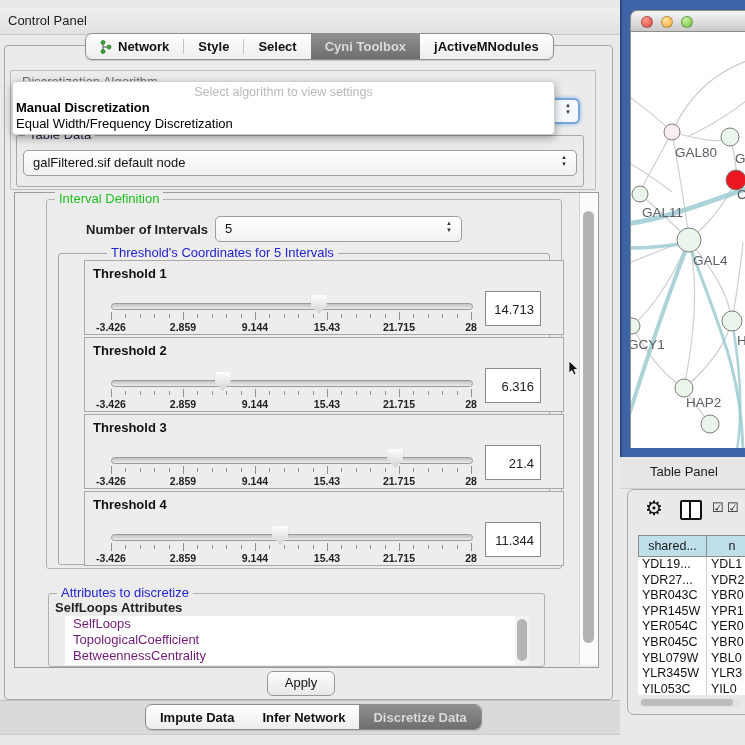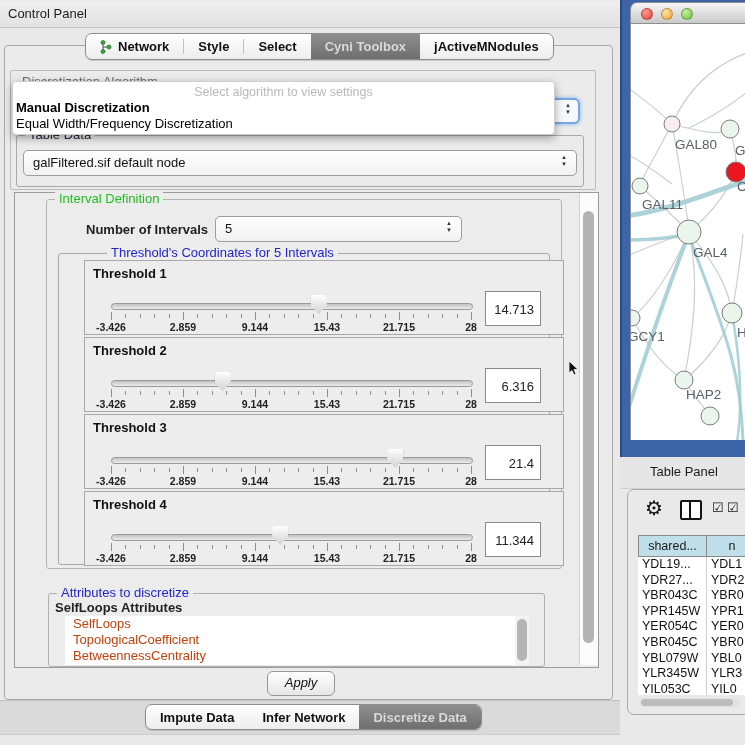--- a/index.html
+++ b/index.html
@@ -1,21 +1,21 @@
 <!DOCTYPE html>
 <html><head>
 <meta charset="utf-8">
 <style>
   html,body{margin:0;padding:0;}
   body{font-family:"Liberation Sans", sans-serif; background:#e9e9e9;}
   #app{position:relative;width:745px;height:745px;overflow:hidden;background:#e9e9e9;font-size:13px;color:#222;}
 
   
   #left-panel{position:absolute;left:0;top:0;width:620px;height:745px;background:#e9e9e9;}
-  #titlebar{position:absolute;left:0;top:1px;width:620px;height:26px;background:linear-gradient(#efefef,#e2e2e2);border-bottom:1px solid #c6c6c6;}
+  #titlebar{position:absolute;left:0;top:8px;width:620px;height:26px;background:linear-gradient(#efefef,#e2e2e2);border-bottom:1px solid #c6c6c6;}
   #titlebar .title{position:absolute;left:8px;top:5px;font-size:13px;color:#1c1c1c;}
   .win-btn{position:absolute;top:7px;cursor:default;}
   #float-btn{left:702px;width:10px;height:10px;border:2px solid #1c1c1c;border-radius:1px;}
   #close-btn{left:722px;top:3px;font-size:14px;font-weight:bold;color:#1c1c1c;}
 
   
   .segbar{position:absolute;display:flex;align-items:stretch;background:linear-gradient(#ffffff,#ededed);border:1px solid #8d8d8d;border-radius:7px;overflow:hidden;box-shadow:0 1px 1px rgba(0,0,0,.15);}
   .seg-tab{display:flex;align-items:center;padding:0 14px;font-size:13px;font-weight:bold;color:#111;background:transparent;white-space:nowrap;}
   .seg-tab.selected{background:linear-gradient(#8f8f8f,#6e6e6e);color:#d9d9d9;}
   .tab-sep{width:1px;background:#c3c3c3;margin:5px 0;}
@@ -61,29 +61,29 @@
   .sthumb{position:absolute;top:6px;width:16px;height:19px;background:linear-gradient(#fefefe,#d2d2d2);clip-path:polygon(8% 0,92% 0,100% 12%,100% 55%,50% 100%,0 55%,0 12%);filter:drop-shadow(0 0 1px #777);}
   .sticks{position:absolute;left:0;top:23px;width:360px;height:9px;}
   .tick{position:absolute;top:2px;width:1px;height:4px;background:#8f8f8f;}
   .tick.major{top:0;height:8px;}
   .slabels{position:absolute;left:0;top:32px;width:360px;height:12px;}
   .ticklab{position:absolute;transform:translateX(-50%);font-size:10.5px;font-weight:bold;color:#222;white-space:nowrap;}
   .tvalue{position:absolute;left:400px;top:30px;width:56px;height:35px;background:#fff;border:1px solid #8a8a8a;font-size:13px;line-height:35px;text-align:right;padding-right:6px;box-sizing:border-box;}
 
   
   #attr-list{position:absolute;left:64px;top:615px;width:464px;height:49px;background:#ffffff;overflow:hidden;}
-  .attr-item{padding-left:8px;font-size:13px;line-height:16px;color:#c2410c;white-space:nowrap;}
+  .attr-item{padding-left:8px;font-size:13px;line-height:16px;color:#701a75;white-space:nowrap;}
   #attr-vscroll{position:absolute;left:450px;top:0;width:14px;height:49px;background:#f3f3f3;}
   #attr-vscroll .thumb{position:absolute;left:2px;top:3px;width:10px;height:42px;background:#b5b5b5;border-radius:5px;}
 
-  #apply-btn{position:absolute;left:267px;top:671px;width:66px;height:23px;background:linear-gradient(#fdfdfd,#e7e7e7);border:1px solid #979797;border-radius:6px;font-size:13px;color:#111;text-align:center;line-height:21px;font-style:italic;}
+  #apply-btn{position:absolute;left:267px;top:671px;width:66px;height:23px;background:linear-gradient(#fdfdfd,#e7e7e7);border:1px solid #979797;border-radius:6px;font-size:13px;color:#111;text-align:center;line-height:21px;}
 
   
   #blue-frame{position:absolute;left:620px;top:0;width:125px;height:457px;background:#3d64a6;border-left:2px solid #2b4a81;box-sizing:border-box;}
-  #net-window{position:absolute;left:630px;top:2px;width:115px;height:451px;}
+  #net-window{position:absolute;left:630px;top:10px;width:115px;height:451px;}
   #net-titlebar{position:absolute;left:0;top:0;width:115px;height:22px;background:linear-gradient(#f7f7f7,#c9c9c9);border:1px solid #8e8e8e;border-right:none;border-radius:7px 0 0 0;box-sizing:border-box;}
   .light{position:absolute;top:5px;width:12px;height:12px;border-radius:50%;border:1px solid rgba(0,0,0,.25);box-sizing:border-box;}
   #light-red{left:10px;background:radial-gradient(circle at 35% 30%,#ff9a90,#df4338);}
   #light-yellow{left:30px;background:radial-gradient(circle at 35% 30%,#ffe2a0,#f0a633);}
   #light-green{left:50px;background:radial-gradient(circle at 35% 30%,#c9f0a0,#6fbf3c);}
   #net-canvas{position:absolute;left:0;top:22px;width:115px;height:416px;background:#ffffff;border-left:1px solid #8e8e8e;box-sizing:border-box;overflow:hidden;}
 
   #tablepanel-header{position:absolute;left:620px;top:457px;width:125px;height:31px;background:#e6e6e6;border-bottom:1px solid #d0d0d0;}
   #tablepanel-header .title{position:absolute;left:30px;top:7px;font-size:13px;color:#1c1c1c;}
   #table-panel{position:absolute;left:627px;top:489px;width:130px;height:224px;border:1px solid #a9a9a9;border-radius:7px;background:#e9e9e9;}

